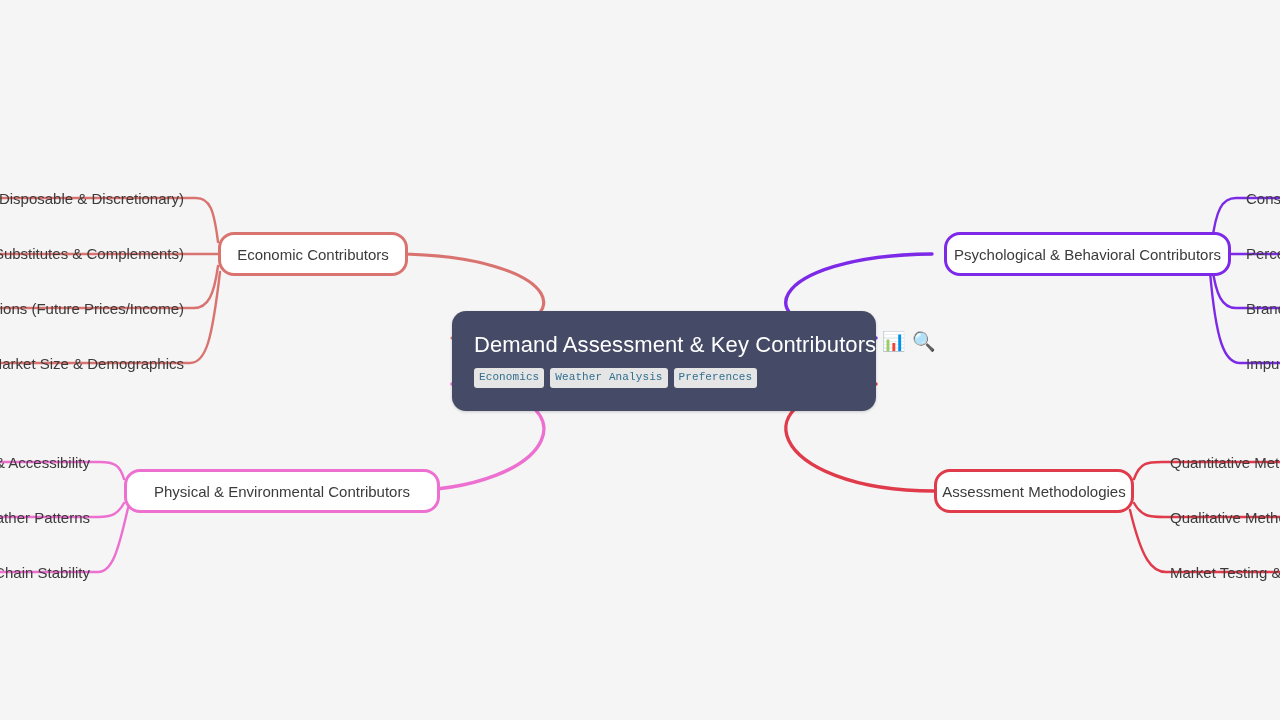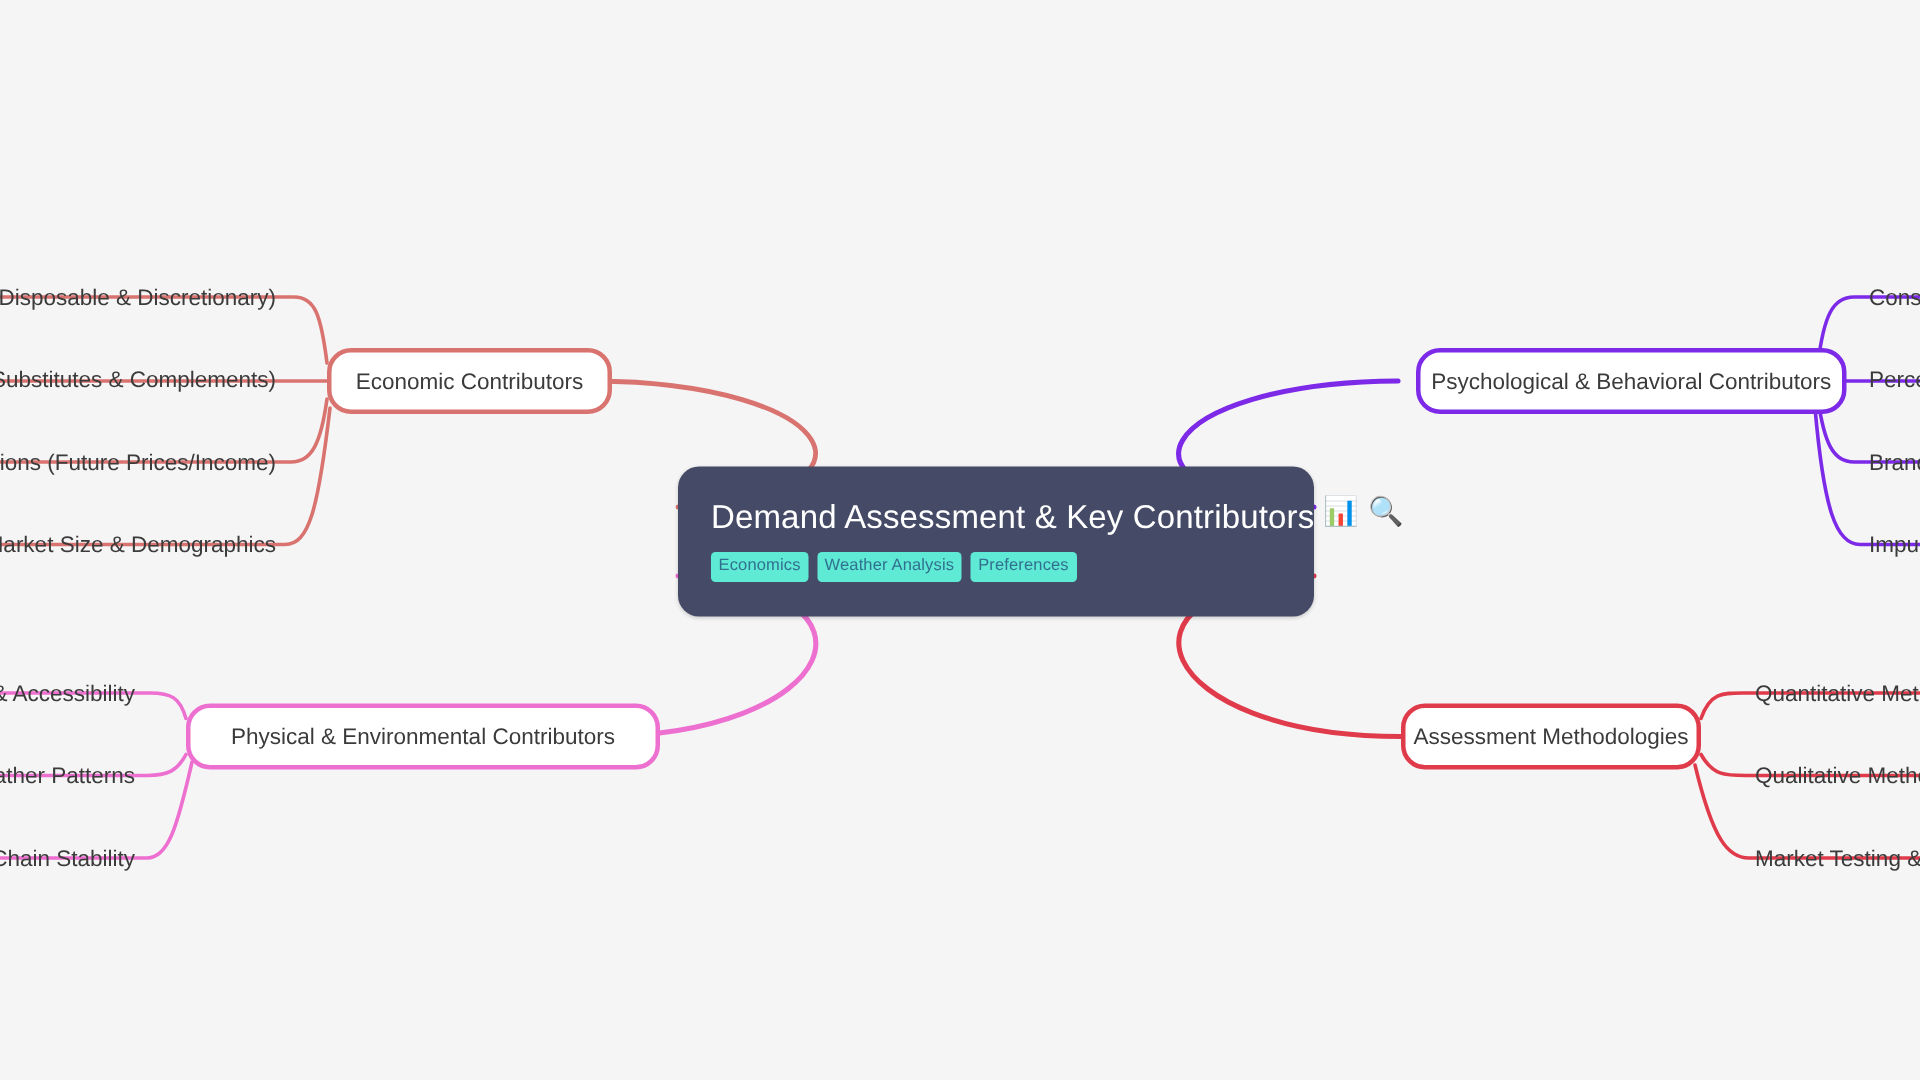--- a/index.html
+++ b/index.html
@@ -50,27 +50,28 @@
     align-items: flex-start;
     gap: 6px;
   }
   .root-emoji { font-size: 19px; line-height: 1; }
   .root-tags {
     display: flex;
     gap: 6px;
     margin-top: 11px;
   }
   .tag {
-    background: #5eead4;
+    background: #e5e5e5;
     color: #31708f;
     font-size: 11px;
     line-height: 1;
     padding: 4px 5px 5px 5px;
     border-radius: 3px;
     letter-spacing: 0.1px;
+    font-family: Liberation Mono, monospace;
   }
   
   .branch-node {
     background: #ffffff;
     border-radius: 16px;
     border-style: solid;
     border-width: 3px;
     padding: 0 16px;
     height: 44px;
     font-size: 15px;

